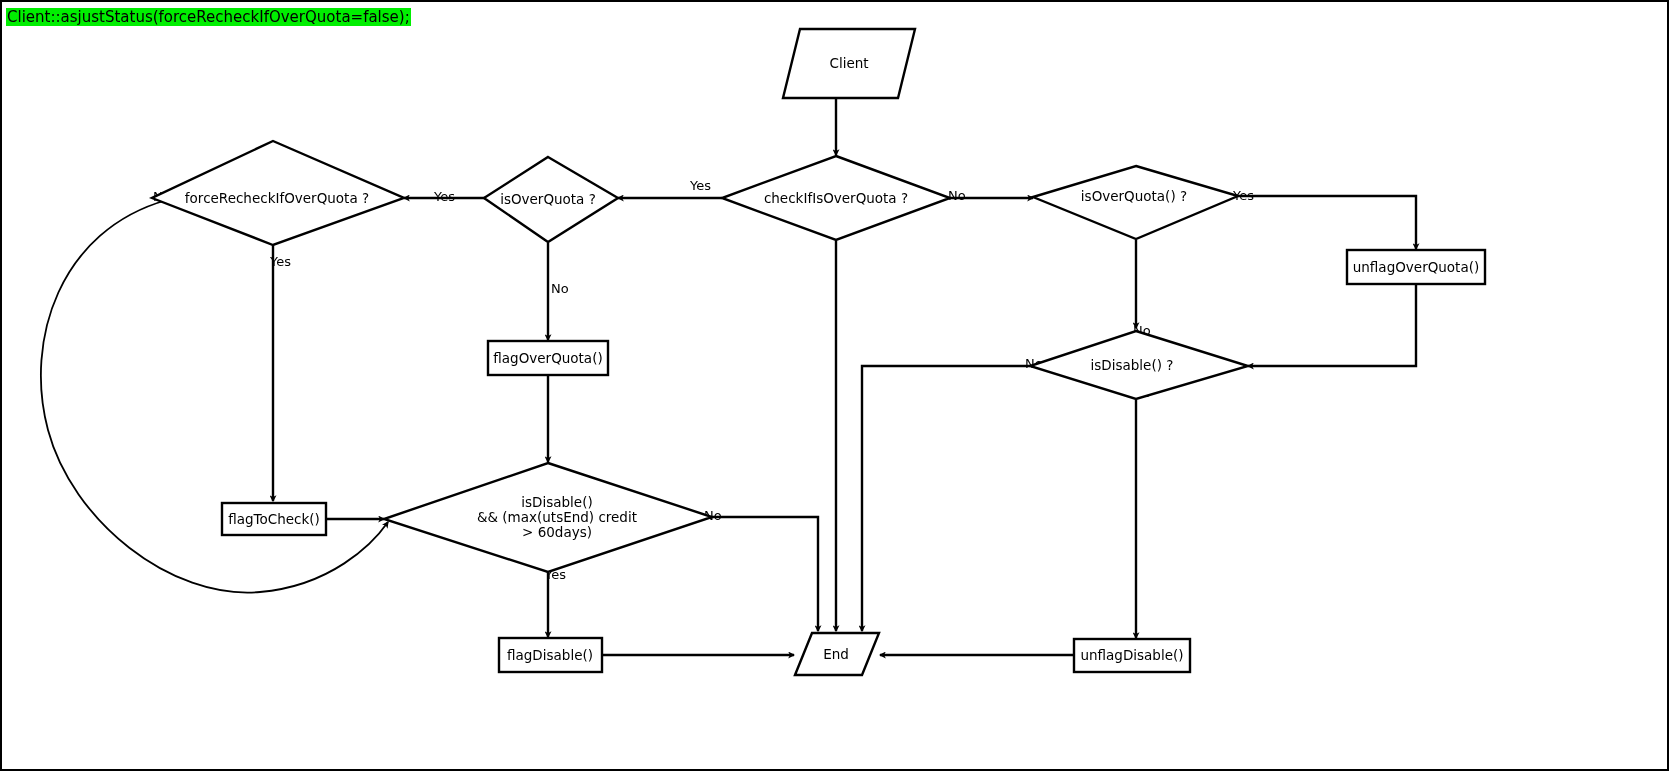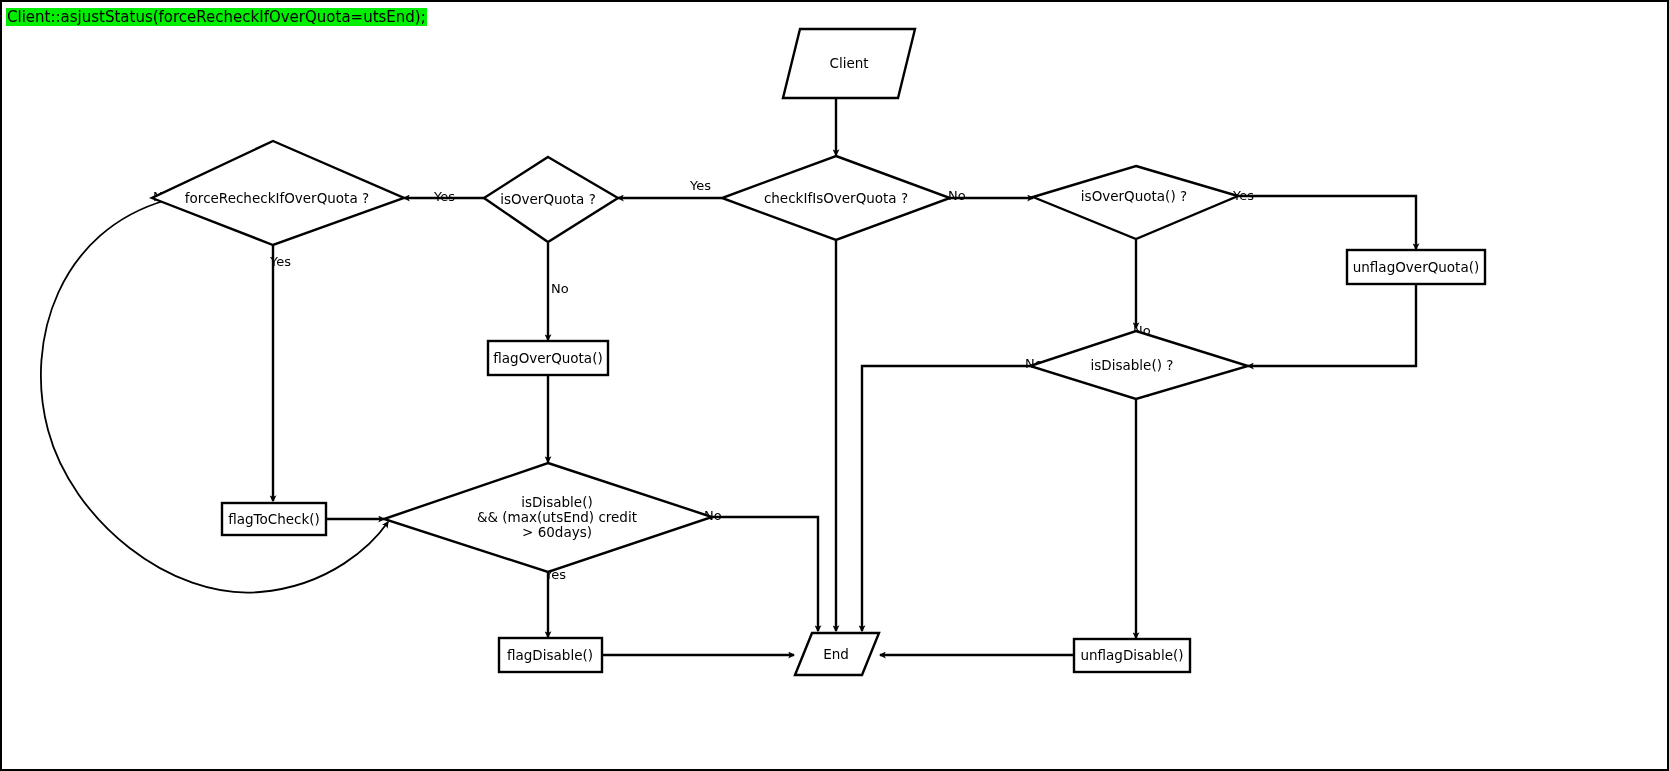--- a/index.html
+++ b/index.html
@@ -71,21 +71,21 @@
     fill: #000000;
     text-anchor: start;
     dominant-baseline: middle;
   }
 </style>
 </head>
 <body>
 
 <div id="page">
 
-  <div id="title-label">Client::asjustStatus(forceRecheckIfOverQuota=utsEnd);</div>
+  <div id="title-label">Client::asjustStatus(forceRecheckIfOverQuota=false);</div>
 
   <svg id="flow" width="1669" height="771">
     <defs>
       <marker id="arrow" viewBox="0 0 12 12" refX="10" refY="6" markerWidth="7" markerHeight="7" orient="auto-start-reverse" markerUnits="userSpaceOnUse">
         <path d="M 0 0 L 12 6 L 0 12 L 3 6 z" fill="#000000"></path>
       </marker>
     </defs>
 
     <g>
 

